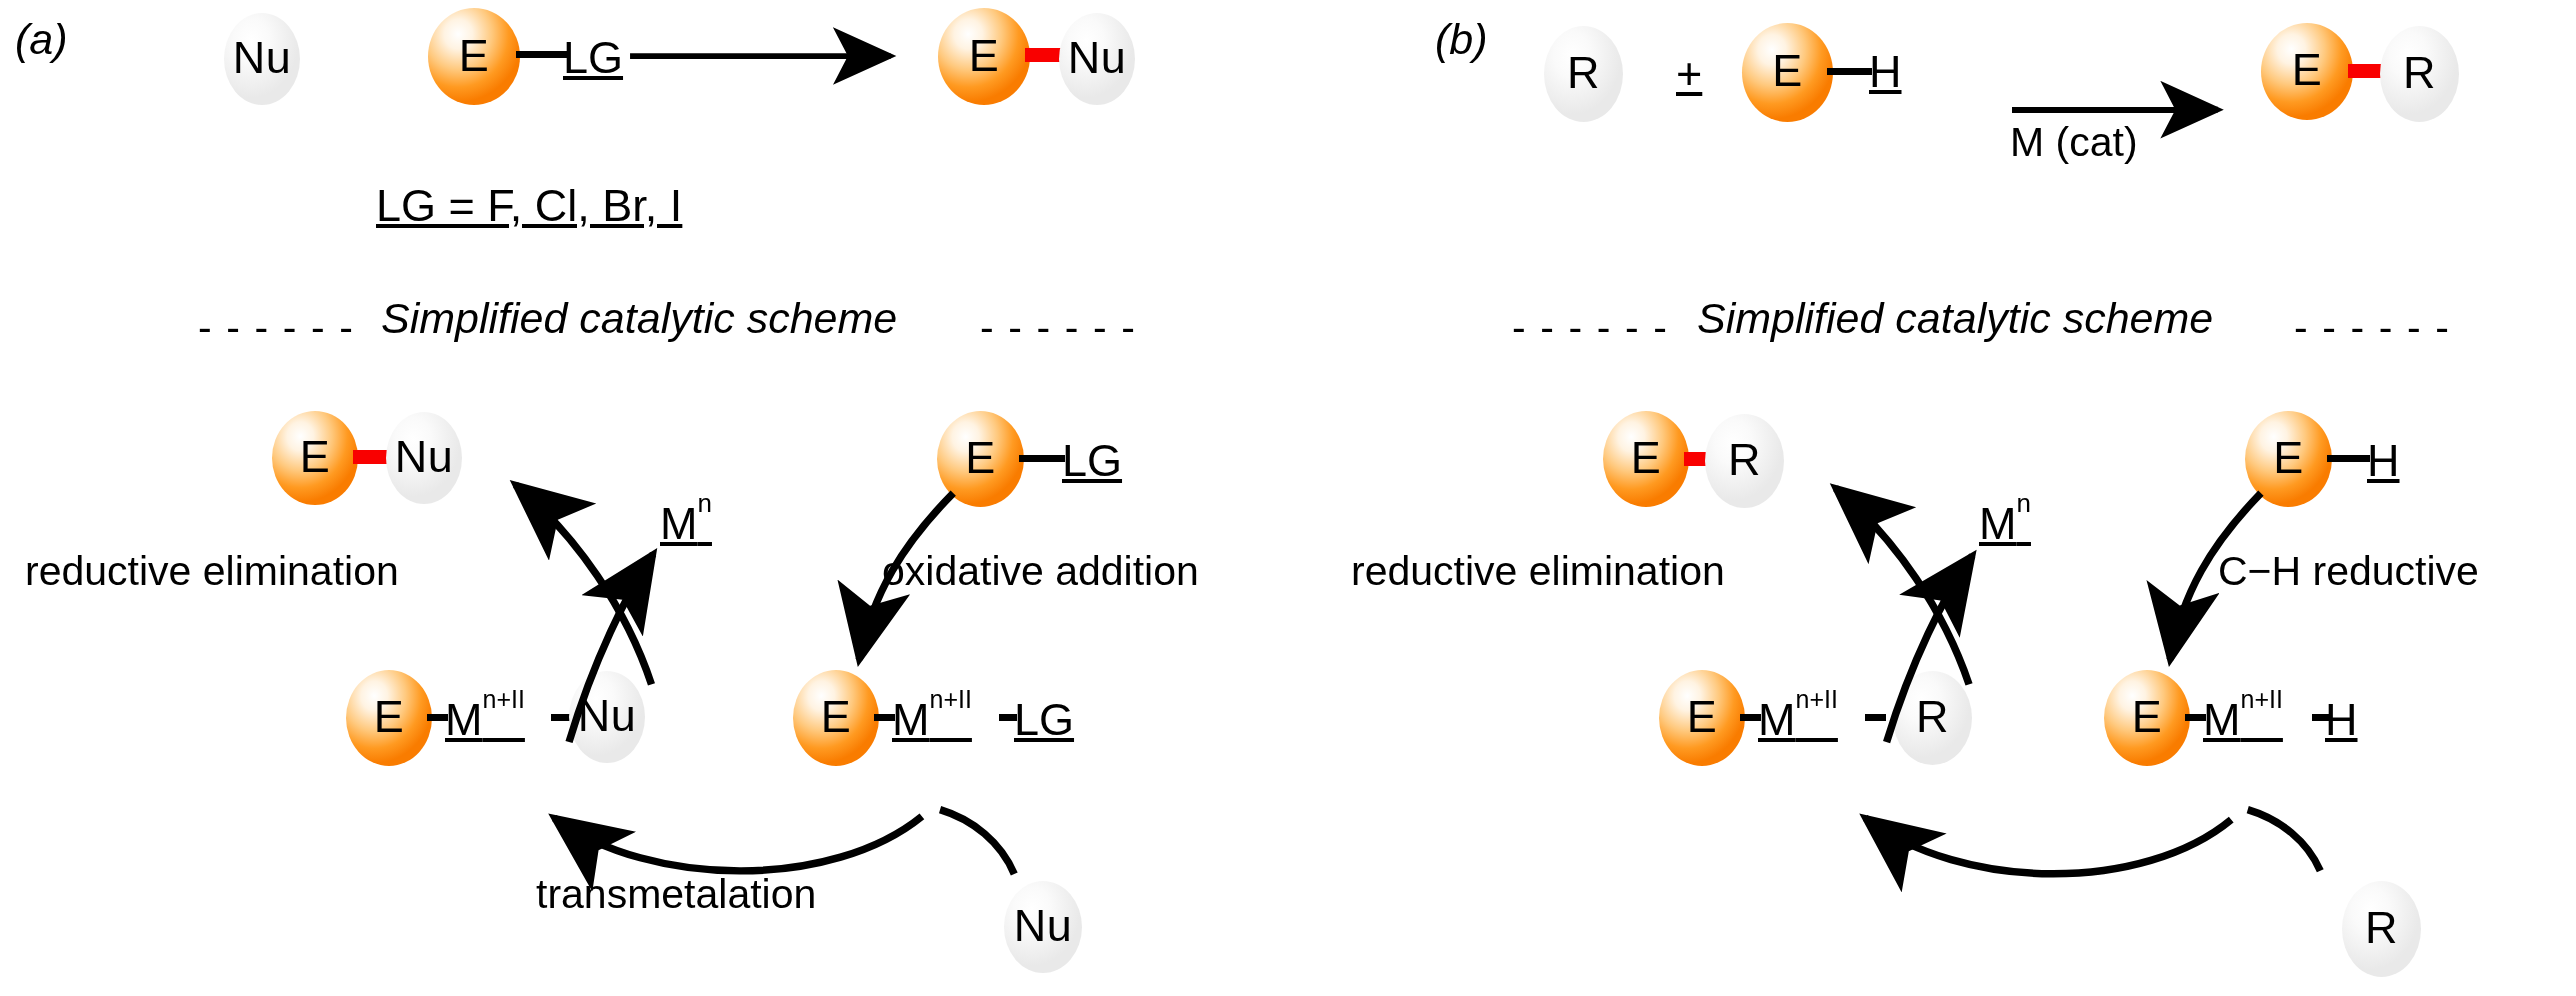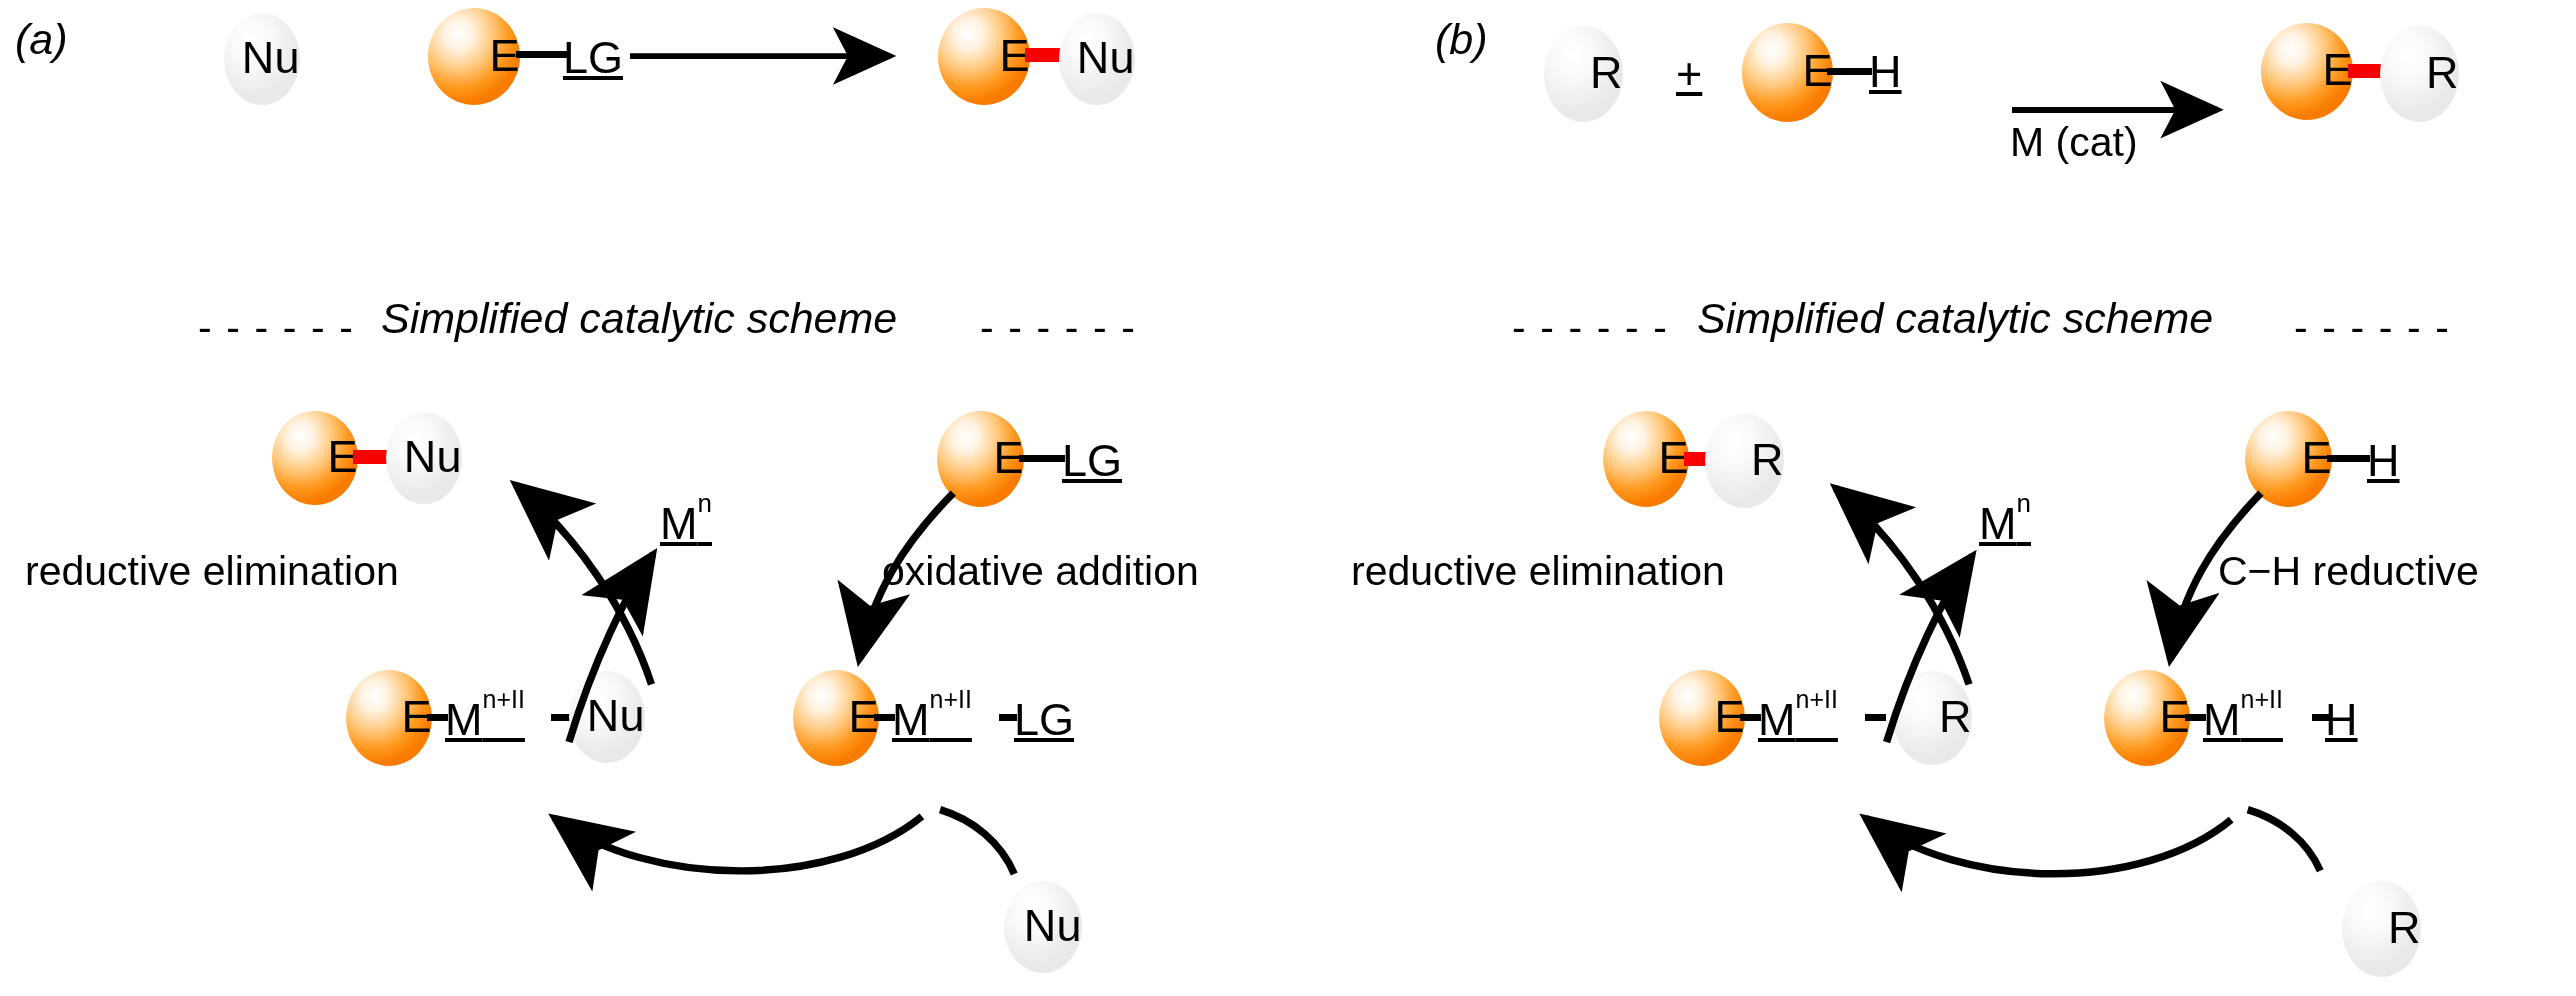--- a/index.html
+++ b/index.html
@@ -8,21 +8,21 @@
     font-family:"Liberation Sans", sans-serif;
     color:#000000;
     position:relative;
     overflow:hidden;
   }
   .scheme{position:absolute;inset:0;}
 
   
   .node{
     position:absolute;
-    display:flex;align-items:center;justify-content:flex-end;
+    display:flex;align-items:center;justify-content:center;
     font-size:45px;line-height:1;
     letter-spacing:0.4px;
     user-select:none;
   }
   .node.grey{
     background:radial-gradient(ellipse 62% 62% at 36% 30%,#ffffff 0%,#fafafa 38%,#f1f1f1 70%,#e9e9e9 100%);
     border-radius:50%;
   }
   .node.orange{
     background:radial-gradient(ellipse 70% 70% at 33% 27%,#ffffff 0%,#fff3e2 22%,#ffc97e 52%,#ff9a21 78%,#f97c00 100%);
@@ -64,20 +64,21 @@
   <div class="txt formula" style="left:563px;top:35px;">LG</div>
 
   <div class="node orange" style="left:938px;top:8.2px;width:92px;height:97px;">
     <span>E</span>
   </div>
   <div class="bond red" style="left:1025px;top:48px;width:40px;height:14px;"></div>
   <div class="node grey" style="left:1059px;top:13px;width:76px;height:92px;">
     <span>Nu</span>
   </div>
 
+  <div class="txt formula" style="left:376px;top:183px;">LG = F,  Cl,  Br,  I</div>
 
   <div class="txt dashline" style="left:198px;top:307px;">- - - - - -</div>
   <div class="txt scheme-title" style="left:381px;top:297px;">Simplified catalytic scheme</div>
   <div class="txt dashline" style="left:980px;top:307px;">- - - - - -</div>
 
   <div class="node orange" style="left:272px;top:411px;width:86px;height:94px;">
     <span>E</span>
   </div>
   <div class="bond red" style="left:353px;top:450px;width:40px;height:14px;"></div>
   <div class="node grey" style="left:386px;top:412px;width:76px;height:92px;">
@@ -89,20 +90,21 @@
   </div>
   <div class="bond" style="left:1019px;top:455px;width:46px;height:7.4px;"></div>
   <div class="txt formula" style="left:1062px;top:438px;">LG</div>
 
   <div class="txt formula" style="left:660px;top:501px;">
     <span>M</span><span class="sup">n</span>
   </div>
 
   <div class="txt rxn-label" style="left:25px;top:551px;">reductive elimination</div>
   <div class="txt rxn-label" style="left:882px;top:551px;">oxidative addition</div>
+  <div class="txt rxn-label" style="left:536px;top:874px;">transmetalation</div>
 
   <div class="node orange" style="left:346px;top:670px;width:86px;height:96px;">
     <span>E</span>
   </div>
   <div class="bond" style="left:427px;top:714px;width:21.4px;height:6.6px;"></div>
   <div class="txt formula" style="left:445px;top:697px;">
     <span>M</span><span class="sup small-sup">n+II</span>
   </div>
   <div class="bond" style="left:551px;top:714px;width:21.4px;height:6.6px;"></div>
   <div class="node grey" style="left:569px;top:671px;width:76px;height:92px;">

